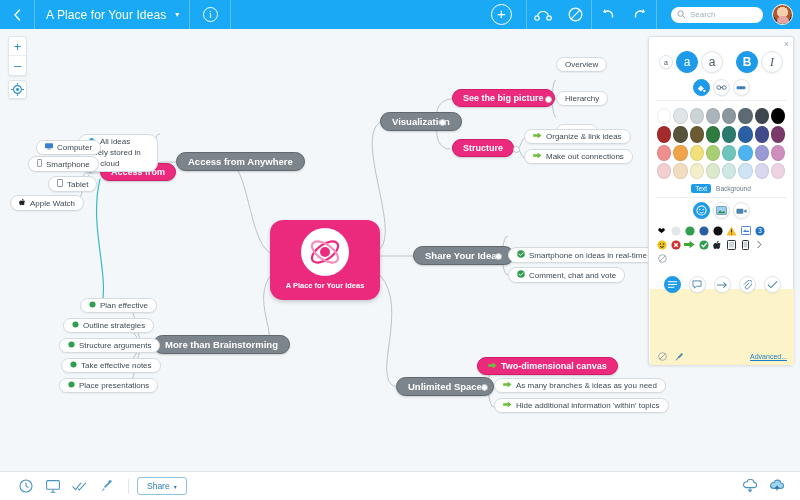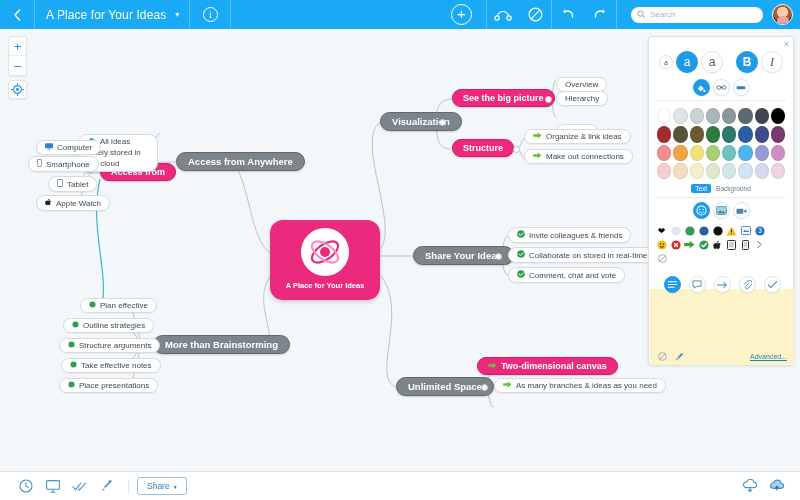--- a/index.html
+++ b/index.html
@@ -23,21 +23,21 @@
   #info-btn{ width:40px; height:29px; display:flex; align-items:center; justify-content:center; }
   .circ-ico{ width:15px; height:15px; border:1.3px solid #fff; border-radius:50%;
              color:#fff; font-size:10px; display:flex; align-items:center; justify-content:center;
              font-family:"Liberation Serif", serif;}
   #tb-spacer{ flex:1; }
   #add-btn{ width:21px; height:21px; border:1.4px solid #fff; border-radius:50%; color:#fff;
             font-size:15px; line-height:18px; text-align:center; margin:0 14px; font-weight:300;}
   .tb-icon{ width:32px; height:29px; display:flex; align-items:center; justify-content:center; color:#fff; }
   .tb-icon svg{ display:block; }
   #search-wrap{ margin:0 9px 0 14px; }
-  #search-box{ width:132px; height:16px; background:#fff; border-radius:8px;
+  #search-box{ width:92px; height:16px; background:#fff; border-radius:8px;
                display:flex; align-items:center; padding:0 6px; }
   #search-placeholder{ font-size:8px; color:#9fb3c0; margin-left:4px; }
   #avatar{ width:21px; height:21px; border-radius:50%; border:1.5px solid #fff;
            background:radial-gradient(circle at 50% 38%, #f6cfae 0 36%, #b0582e 37% 62%, #3a2a28 63% 100%);
            margin-right:7px; position:relative; overflow:hidden;}
   #avatar:after{content:"";position:absolute;left:4px;top:11px;width:12px;height:10px;border-radius:50%;background:#e8a3a3;}
   
   #zoom-controls{ position:absolute; left:8px; top:36px; width:19px;
                   background:#fff; border:1px solid #dfe6ea; border-radius:3px;
                   box-shadow:0 1px 2px rgba(0,0,0,.07); }
@@ -279,21 +279,21 @@
   </div>
   <div class="node" style="left:48px; top:147px;">
     <span class="pill">
       <span class="bico">
         <svg width="6" height="8" viewBox="0 0 7 9">
             <rect x="0.4" y="0.4" width="6.2" height="8.2" rx="1" fill="#fff" stroke="#5a6b76" stroke-width="0.9"></rect>
           </svg>
       </span><span>Tablet</span>
     </span>
   </div>
-  <div class="node" style="left:36px; top:166px;">
+  <div class="node" style="left:10px; top:166px;">
     <span class="pill">
       <span class="bico">
         <svg width="7" height="8" viewBox="0 0 8 9">
             <path d="M6.3 6.4c-.3.8-.9 1.7-1.6 1.7-.6 0-.8-.4-1.5-.4s-.9.4-1.5.4C1 8.1.2 6.6.2 5.1c0-1.6 1-2.4 2-2.4.6 0 1.1.4 1.5.4s.9-.5 1.6-.4c.3 0 1.1.1 1.6.9-1.1.7-1 2.2-.6 2.8z" fill="#1d2328"></path>
             <path d="M4.6 2.1c.3-.4.5-.9.5-1.4-.5 0-1 .3-1.3.7-.3.3-.5.8-.5 1.3.5.04 1-.24 1.3-.6z" fill="#1d2328"></path>
           </svg>
       </span><span>Apple Watch</span>
     </span>
   </div>
 
@@ -338,21 +338,21 @@
   </div>
 
   <div class="node" style="left:380px; top:83px;">
     <span class="gray">Visualization</span>
   </div>
   <div class="cjoint" style="left:439px; top:90px;"></div>
   <div class="node" style="left:452px; top:60px;">
     <span class="pink">See the big picture</span>
   </div>
   <div class="cjoint" style="left:545px; top:67px;"></div>
-  <div class="node" style="left:556px; top:48px;">
+  <div class="node" style="left:556px; top:28px;">
     <span class="pill">Overview</span>
   </div>
   <div class="node" style="left:556px; top:62px;">
     <span class="pill">Hierarchy</span>
   </div>
   <div class="node" style="left:556px; top:81px;margin-top:14px;">
     <span class="pill">Details</span>
   </div>
   <div class="node" style="left:452px; top:110px;">
     <span class="pink">Structure</span>
@@ -370,35 +370,27 @@
           <svg width="9" height="7" viewBox="0 0 10 8">
             <path d="M0 2.6h5.2V0.6L9.6 4 5.2 7.4V5.4H0z" fill="#6cbf3a"></path>
           </svg>
         </span><span>Make out connections</span></span>
   </div>
 
   <div class="node" style="left:413px; top:217px;">
     <span class="gray">Share Your Ideas</span>
   </div>
   <div class="cjoint" style="left:495px; top:224px;"></div>
-  <div class="node" style="left:508px; top:198px;">
+  <div class="node" style="left:508px; top:218px;">
     <span class="pill"><span class="bico">
           <svg width="8" height="8" viewBox="0 0 9 9">
             <circle cx="4.5" cy="4.5" r="4.2" fill="#2f9e4f"></circle>
             <path d="M2.4 4.6l1.5 1.6 2.8-3" stroke="#fff" stroke-width="1.1" fill="none" stroke-linecap="round"></path>
           </svg>
-        </span><span>Invite colleagues &amp; friends</span></span>
-  </div>
-  <div class="node" style="left:508px; top:218px;">
-    <span class="pill"><span class="bico">
-          <svg width="8" height="8" viewBox="0 0 9 9">
-            <circle cx="4.5" cy="4.5" r="4.2" fill="#2f9e4f"></circle>
-            <path d="M2.4 4.6l1.5 1.6 2.8-3" stroke="#fff" stroke-width="1.1" fill="none" stroke-linecap="round"></path>
-          </svg>
-        </span><span>Collaborate on stored in real-time</span></span>
+        </span><span>Smartphone on ideas in real-time</span></span>
   </div>
   <div class="node" style="left:508px; top:238px;">
     <span class="pill"><span class="bico">
           <svg width="8" height="8" viewBox="0 0 9 9">
             <circle cx="4.5" cy="4.5" r="4.2" fill="#2f9e4f"></circle>
             <path d="M2.4 4.6l1.5 1.6 2.8-3" stroke="#fff" stroke-width="1.1" fill="none" stroke-linecap="round"></path>
           </svg>
         </span><span>Comment, chat and vote</span></span>
   </div>
 
@@ -412,20 +404,27 @@
             <path d="M0 2.6h5.2V0.6L9.6 4 5.2 7.4V5.4H0z" fill="#6cbf3a"></path>
           </svg>
         </span><span>Two-dimensional canvas</span></span>
   </div>
   <div class="node" style="left:494px; top:349px;">
     <span class="pill"><span class="bico">
           <svg width="9" height="7" viewBox="0 0 10 8">
             <path d="M0 2.6h5.2V0.6L9.6 4 5.2 7.4V5.4H0z" fill="#6cbf3a"></path>
           </svg>
         </span><span>As many branches &amp; ideas as you need</span></span>
+  </div>
+  <div class="node" style="left:494px; top:369px;">
+    <span class="pill"><span class="bico">
+          <svg width="9" height="7" viewBox="0 0 10 8">
+            <path d="M0 2.6h5.2V0.6L9.6 4 5.2 7.4V5.4H0z" fill="#6cbf3a"></path>
+          </svg>
+        </span><span>Hide additional information 'within' topics</span></span>
   </div>
 </div>
 
 <div id="format-panel">
   <div id="panel-close">×</div>
 
   <div class="panel-row" style="margin-top:14px;">
     <div class="chip sm">a</div>
     <div class="chip lg on">a</div>
     <div class="chip lg">a</div>

